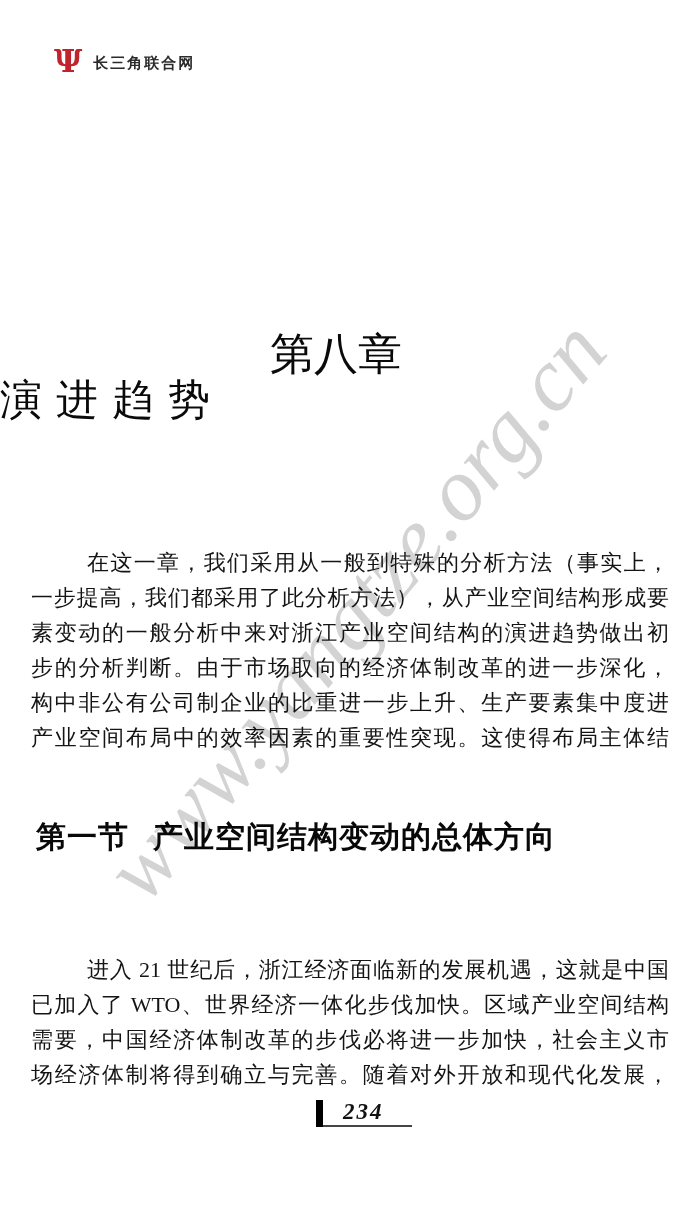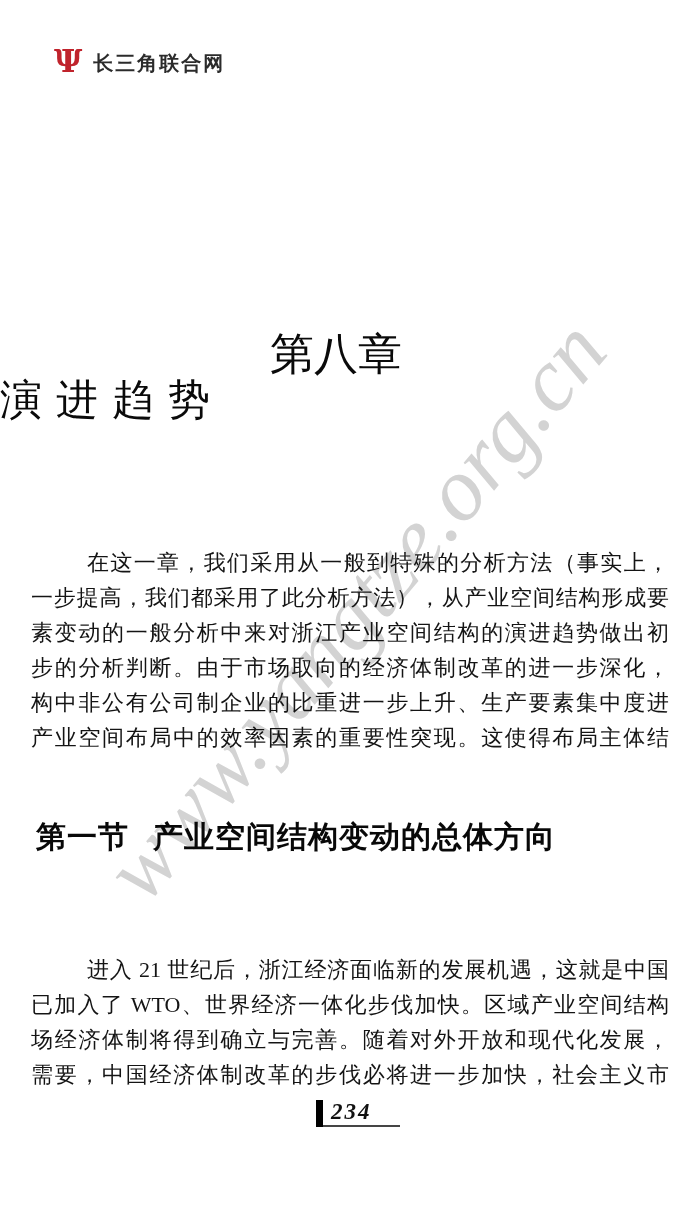--- a/index.html
+++ b/index.html
@@ -30,21 +30,21 @@
   }
   .logo-glyph {
     font-family: "DejaVu Serif", serif;
     font-size: 31px;
     line-height: 31px;
     font-weight: bold;
     color: #c0232c;
   }
   .logo-text {
     font-family: Liberation Serif, serif;
-    font-size: 20px;
+    font-size: 15px;
     font-weight: bold;
     letter-spacing: 2px;
     color: #2b2b2b;
     padding-top: 4px;
   }
 
   
   .watermark {
     position: absolute;
     left: -75px;
@@ -137,21 +137,21 @@
   }
   .pf-bar {
     display: inline-block;
     width: 7px;
     height: 27px;
     background: #000000;
   }
   .pf-num-wrap {
     display: inline-block;
     border-bottom: 2px solid #454545;
-    padding: 0 28px 1px 8px;
+    padding: 0 28px 1px 20px;
   }
   .pf-num {
     font-family: "Liberation Serif", "DejaVu Serif", serif;
     font-style: italic;
     font-weight: bold;
     font-size: 23px;
     line-height: 25px;
     letter-spacing: 2px;
     color: #111111;
   }
@@ -184,22 +184,22 @@
     <div class="text-line">产业空间布局中的效率因素的重要性突现。这使得布局主体结</div>
   </div>
 
   <h2 class="section-heading">
     <span class="sec-num">第一节</span><span>产业空间结构变动的总体方向</span>
   </h2>
 
   <div class="para para-2">
     <div class="text-line first">进入 21 世纪后，浙江经济面临新的发展机遇，这就是中国</div>
     <div class="text-line">已加入了 WTO、世界经济一体化步伐加快。区域产业空间结构</div>
+    <div class="text-line">需要，中国经济体制改革的步伐必将进一步加快，社会主义市</div>
     <div class="text-line">场经济体制将得到确立与完善。随着对外开放和现代化发展，</div>
-    <div class="text-line">需要，中国经济体制改革的步伐必将进一步加快，社会主义市</div>
   </div>
 
   <div class="page-footer">
     <span class="pf-bar"></span>
     <span class="pf-num-wrap">
       <span class="pf-num">234</span>
     </span>
   </div>
 
 </div>

